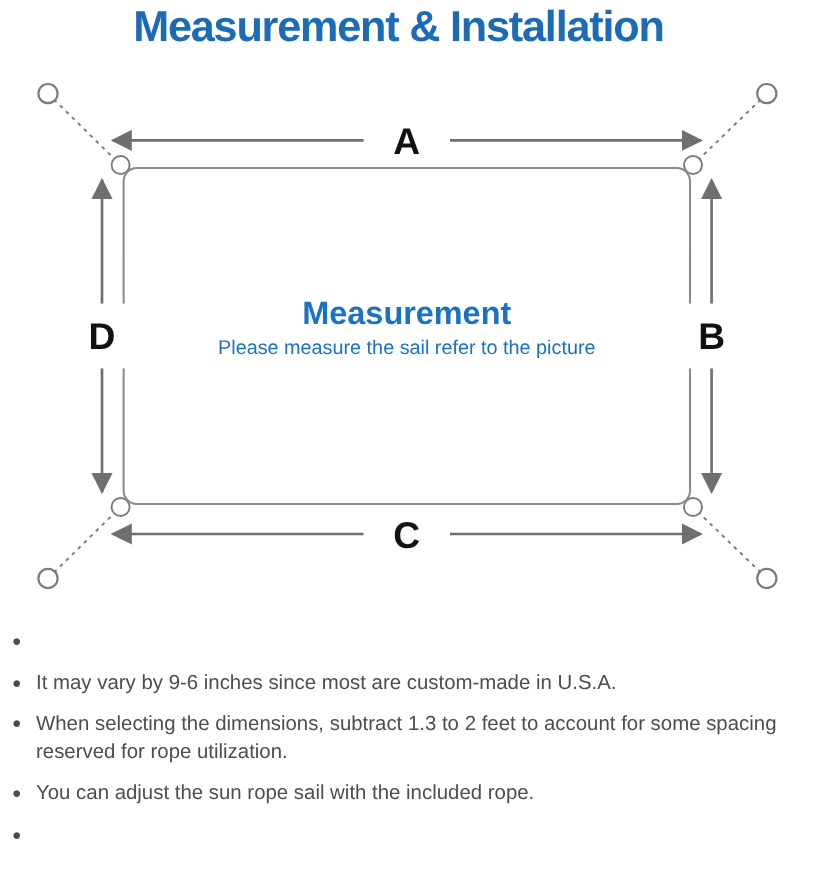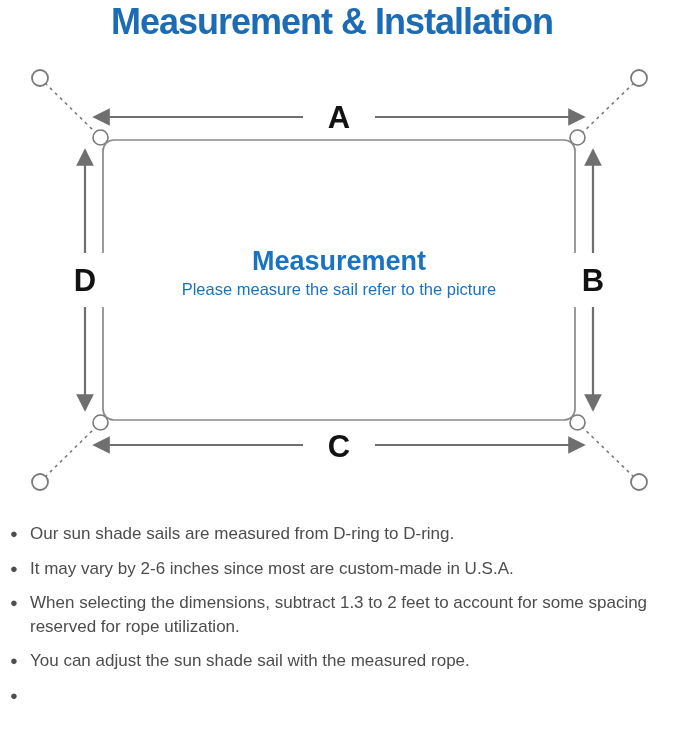--- a/index.html
+++ b/index.html
@@ -121,37 +121,36 @@
     <text class="dim-label" x="593" y="241" text-anchor="middle">B</text>
     <text class="dim-label" x="339" y="407" text-anchor="middle">C</text>
 
     <text class="center-title" x="339" y="220" text-anchor="middle">Measurement</text>
     <text class="center-sub" x="339" y="245" text-anchor="middle">Please measure the sail refer to the picture</text>
   </svg>
 
   <ul class="notes">
     <li class="note-item">
       <span class="bullet">●</span>
-      <span class="note-text">Our sun shade sails are measured from D-ring to D-ring.</span>
     </li>
 
     <li class="note-item">
       <span class="bullet">●</span>
-      <span class="note-text">It may vary by 2-6 inches since most are custom-made in U.S.A.</span>
+      <span class="note-text">It may vary by 9-6 inches since most are custom-made in U.S.A.</span>
     </li>
 
     <li class="note-item">
       <span class="bullet">●</span>
       <span class="note-text">When selecting the dimensions, subtract 1.3 to 2 feet to account for some spacing
 reserved for rope utilization.</span>
     </li>
 
     <li class="note-item">
       <span class="bullet">●</span>
-      <span class="note-text">You can adjust the sun shade sail with the measured rope.</span>
+      <span class="note-text">You can adjust the sun rope sail with the included rope.</span>
     </li>
 
     <li class="note-item">
       <span class="bullet">●</span>
     </li>
   </ul>
 
 </div>
 
 </body></html>

